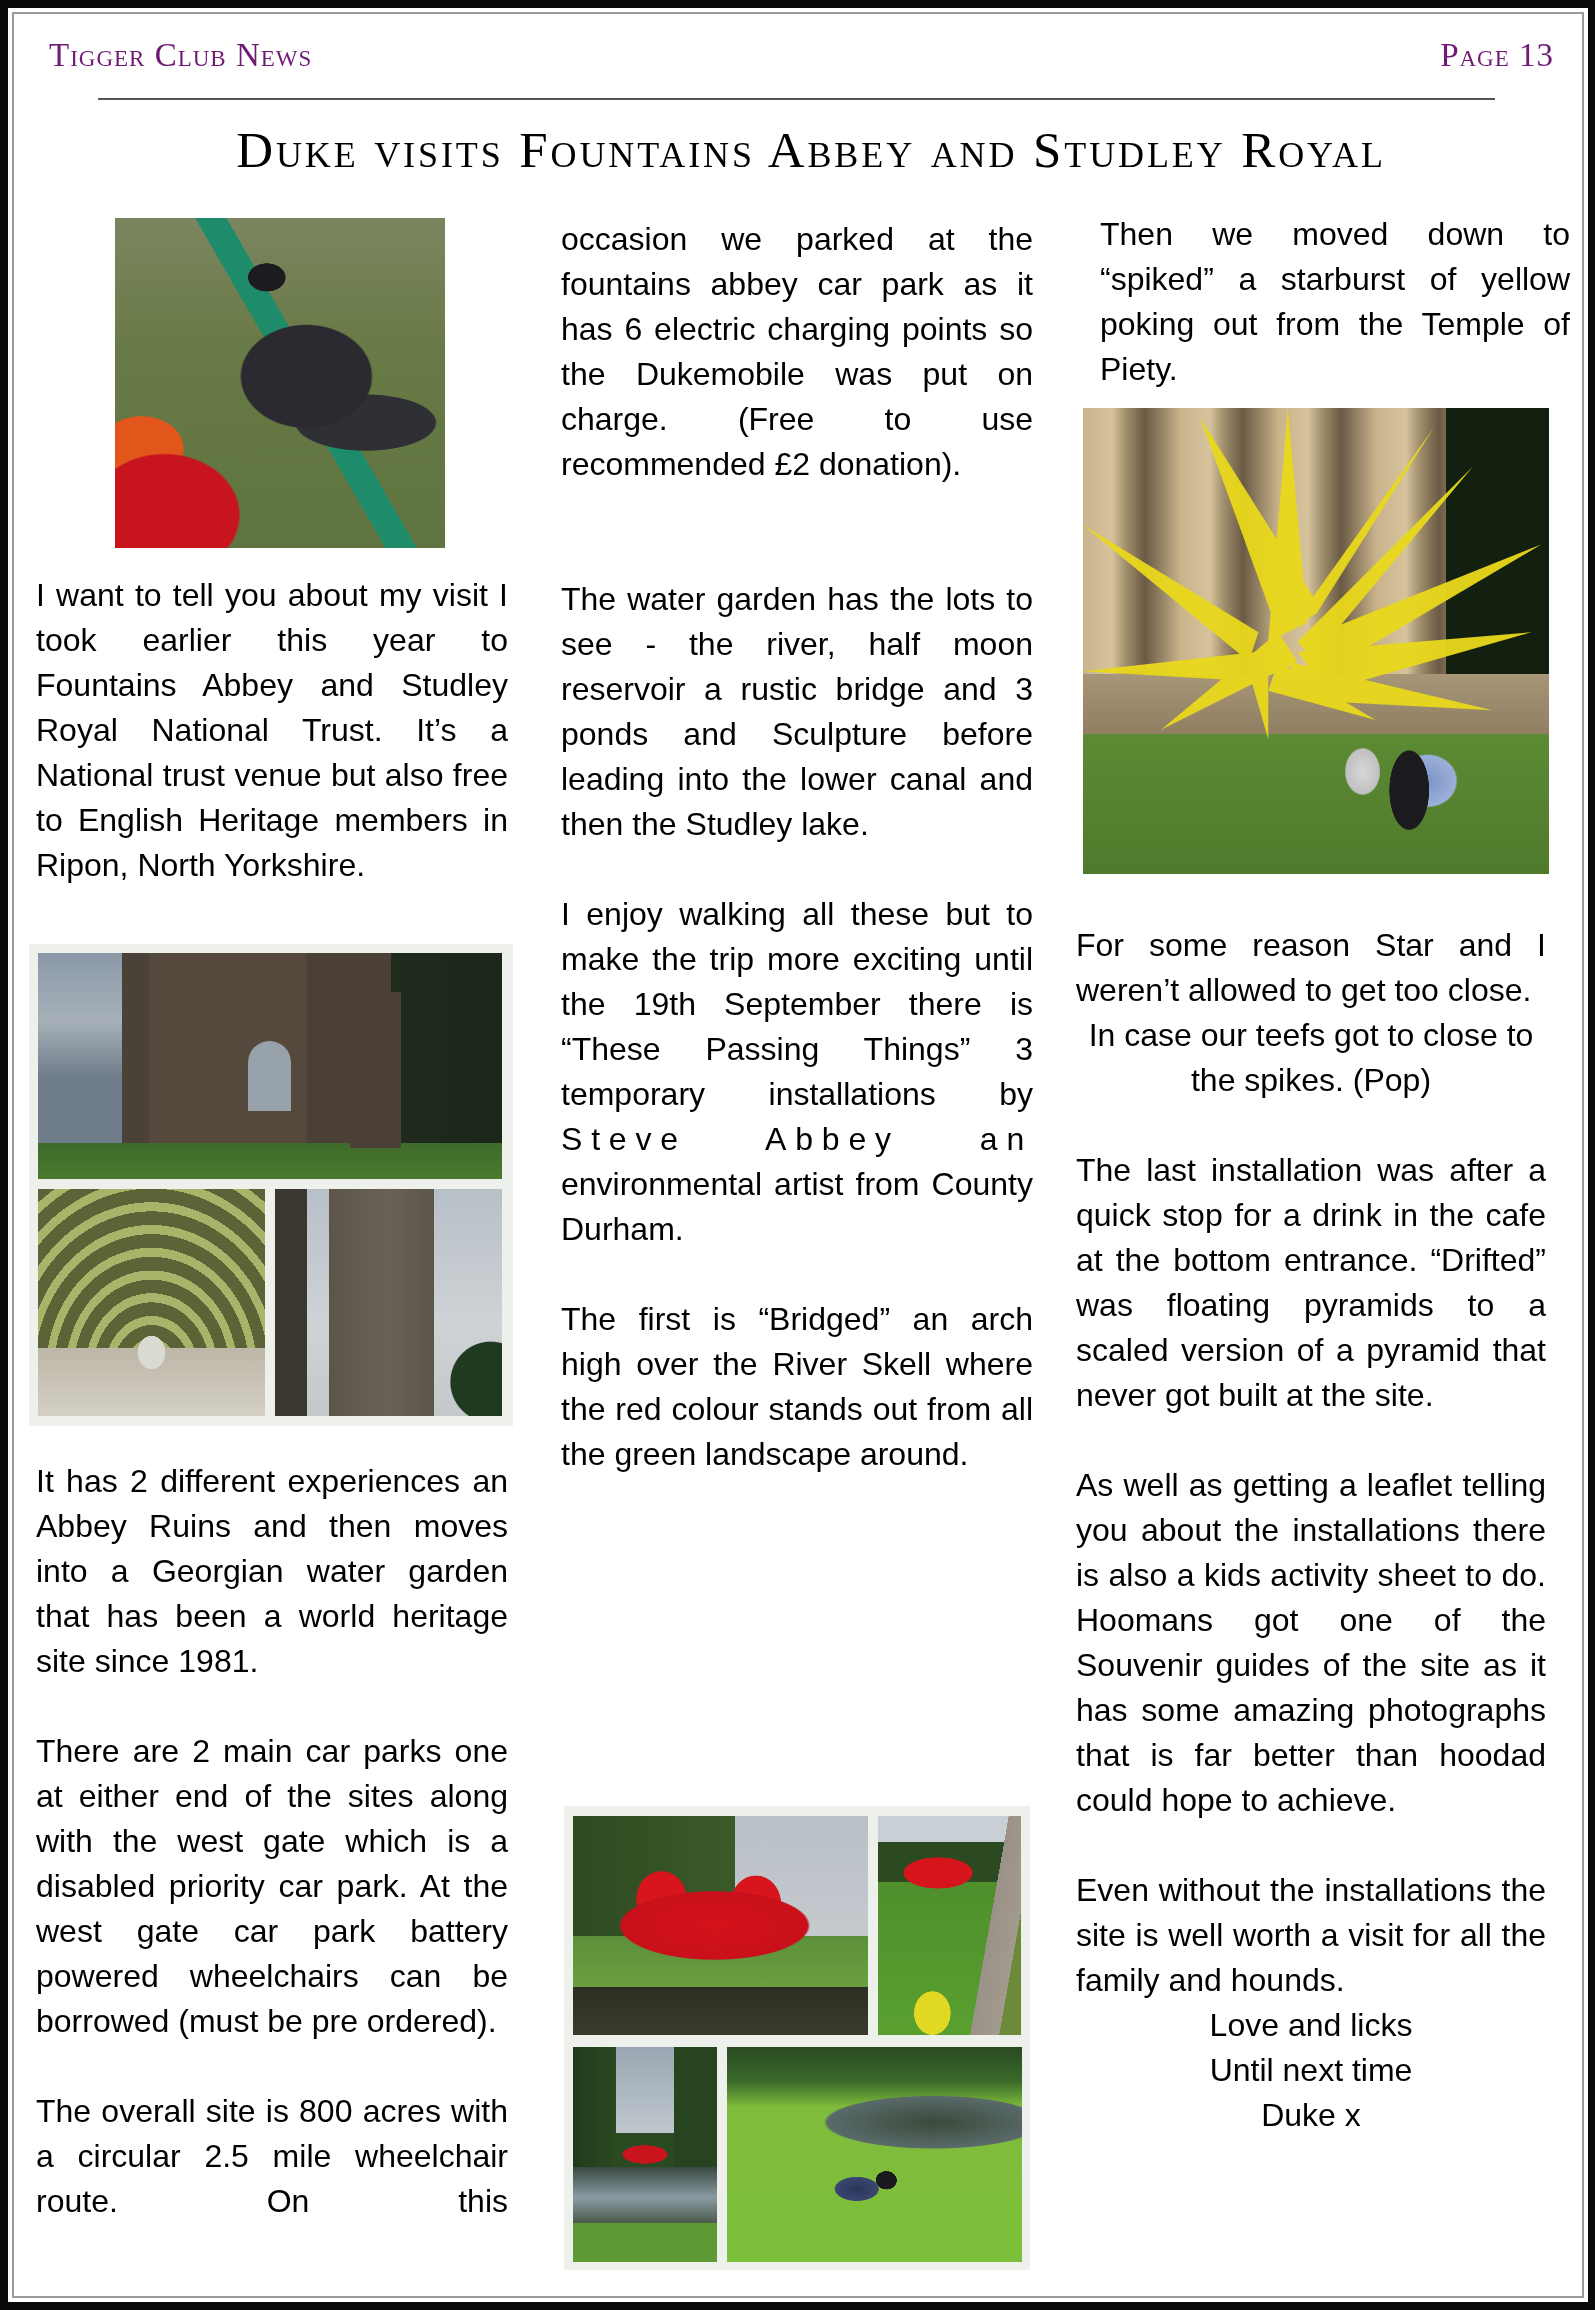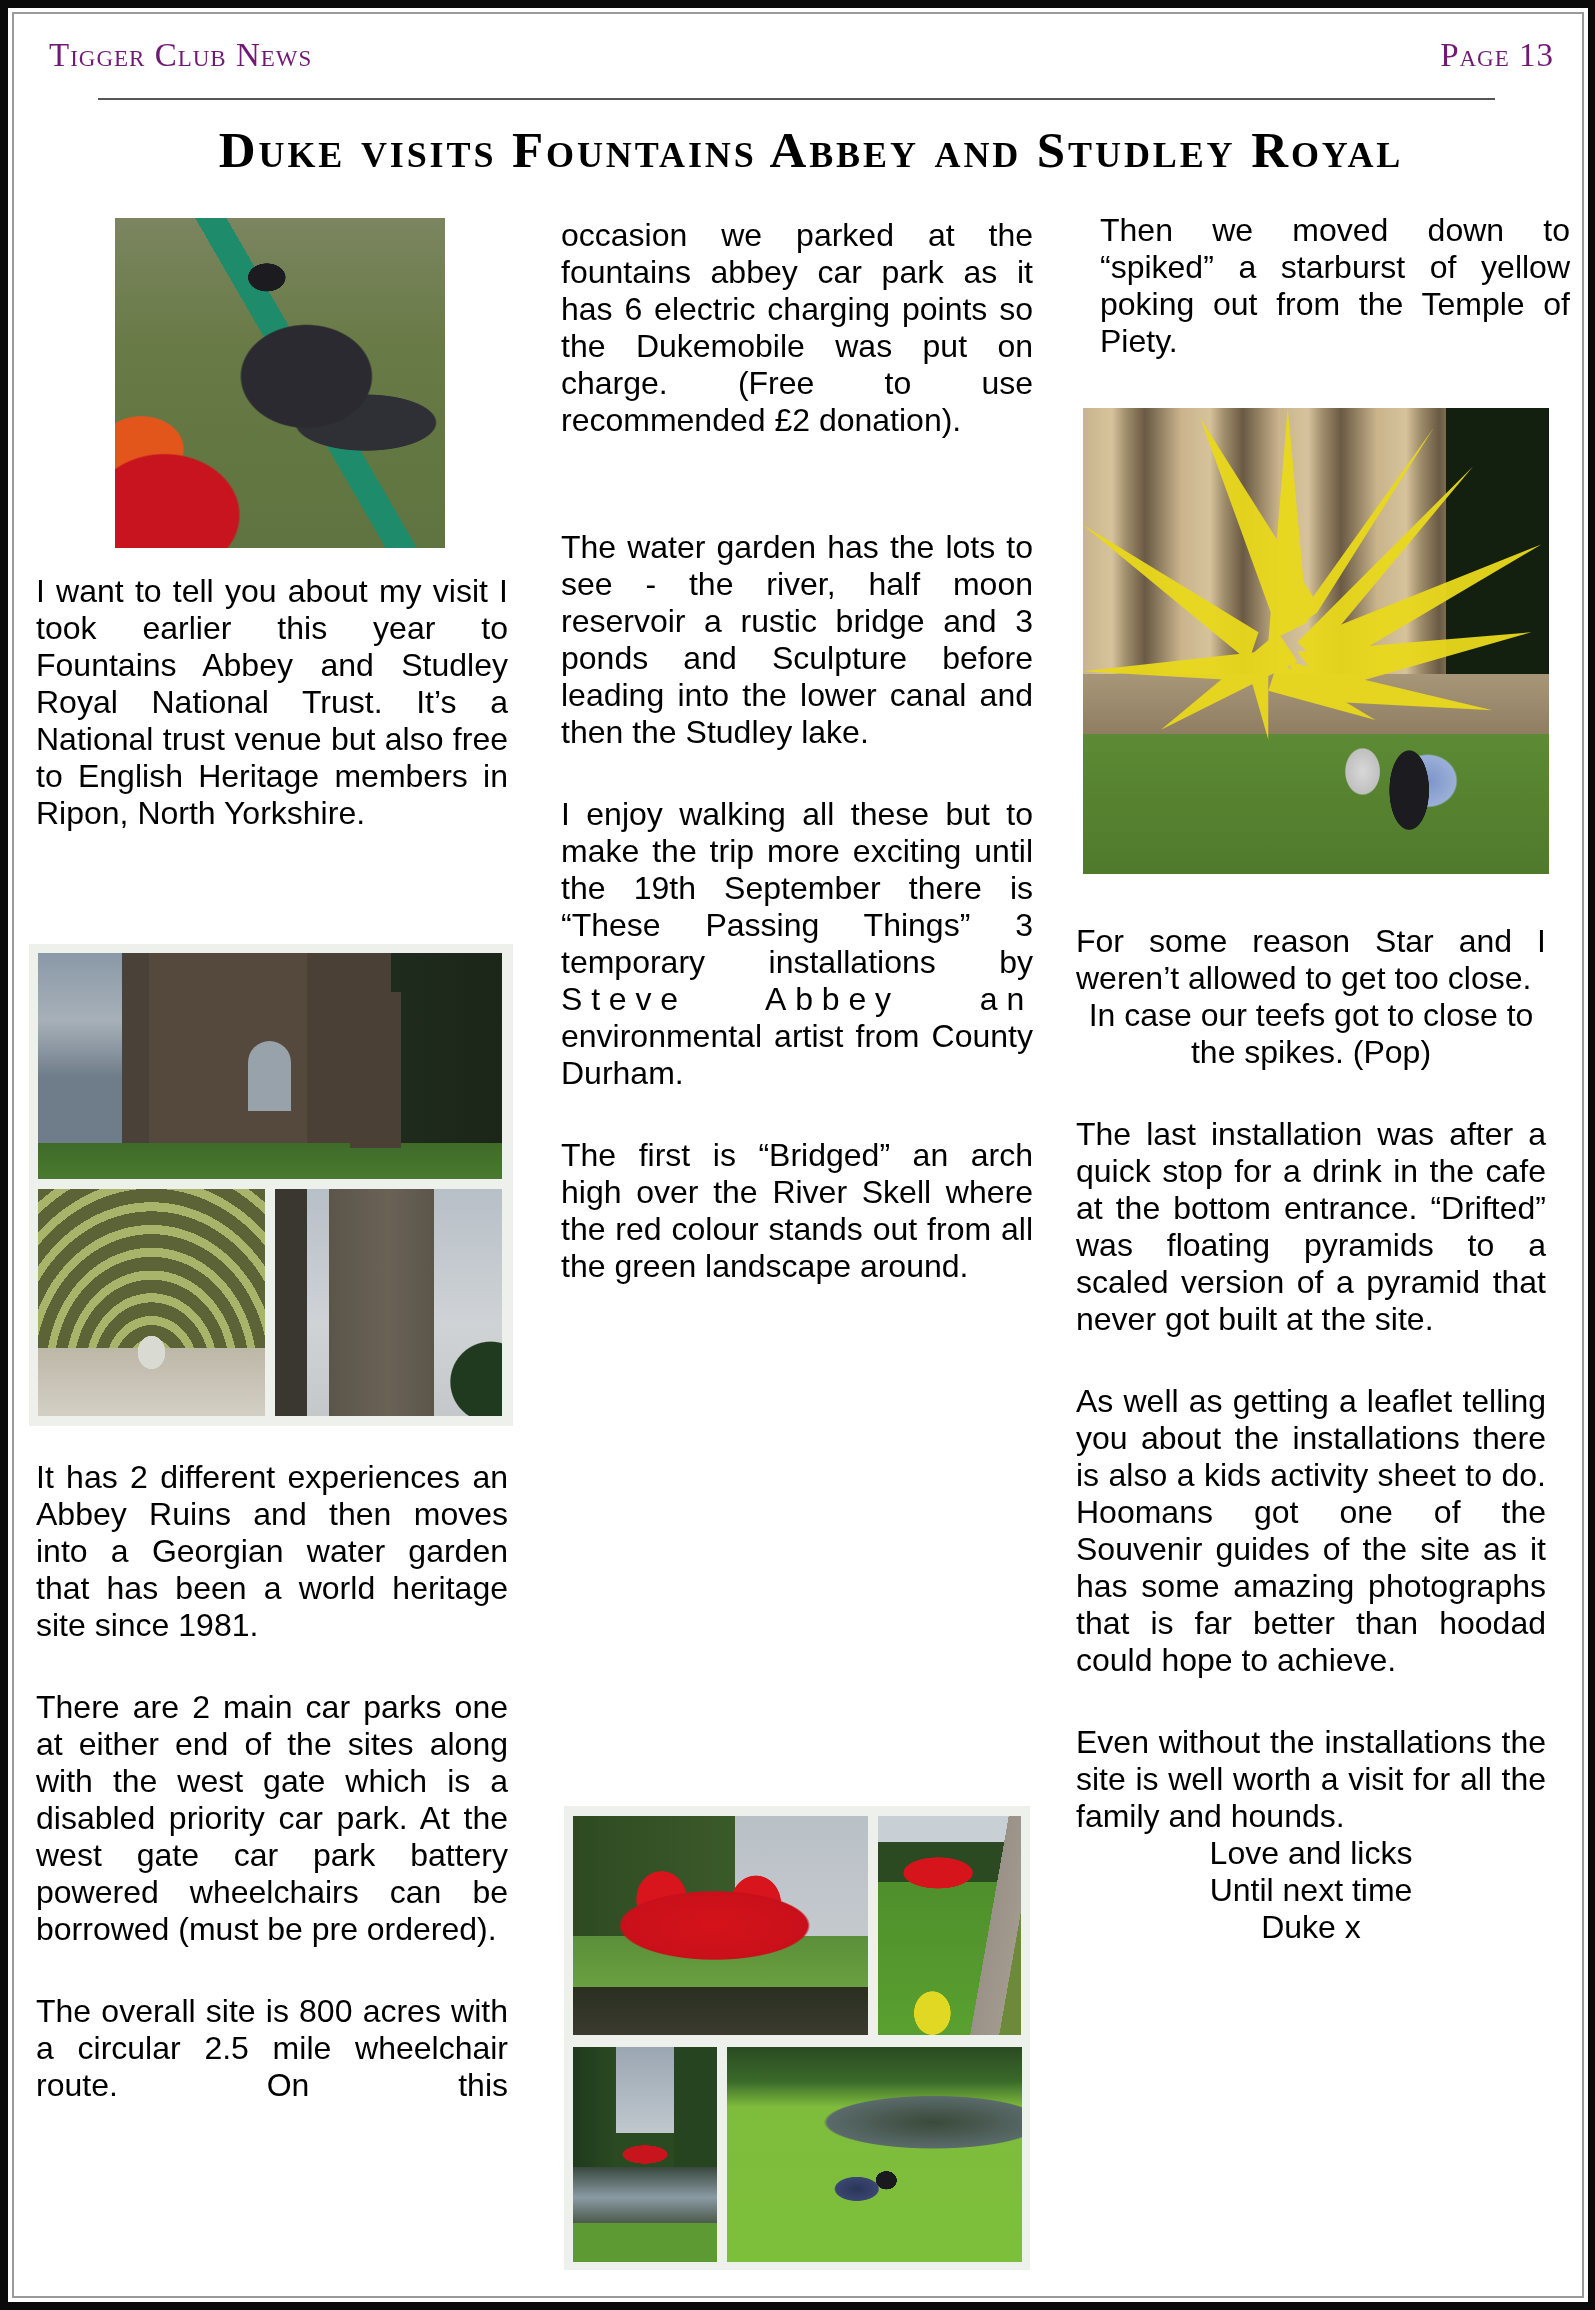--- a/index.html
+++ b/index.html
@@ -8,23 +8,23 @@
   .frame-outer { position:absolute; left:0; top:0; width:1596px; height:2310px; box-sizing:border-box;
          border:8.8px solid #0a0a0a; }
   .frame-inner { position:absolute; left:11.7px; top:11.7px; right:11.7px; bottom:11.7px;
          border:2px solid #9a9a9a; }
   .header-left, .header-right { position:absolute; top:37px; font-family:"Liberation Serif","DejaVu Serif",serif;
          font-size:33px; font-variant:small-caps; letter-spacing:1px; color:#701a75; }
   .header-left { left:49px; }
   .header-right { right:42px; }
   .header-rule { position:absolute; left:98px; right:101px; top:98px; height:2px; background:#555; }
   .title { position:absolute; left:0; right:0; top:121px; text-align:center;
-         font-family:"Liberation Serif","DejaVu Serif",serif; font-weight:bold; font-size:51px;
+         font-family:"Liberation Serif","DejaVu Serif",serif; font-weight:normal; font-size:51px;
          font-variant:small-caps; letter-spacing:2.9px; color:#000;padding-left:26px; }
-  .col { position:absolute; font-family:"Liberation Sans", sans-serif; font-size:32px; line-height:37px;
+  .col { position:absolute; font-family:"Liberation Sans", sans-serif; font-size:32px; line-height:45px;
          text-align:justify; }
   .col p { margin:0; }
   .col .gap { height:45px; }
   .col-1 { left:36px; width:472px; }
   .col-2 { left:561px; width:472px; }
   .col-3 { left:1076px; width:470px; }
   .col-3 .left { text-align:center; }
   .spaced { letter-spacing:8.8px; text-align:justify; }
   .photo { position:absolute; overflow:hidden; }
   .collage { position:absolute; background:#eef0ec; }

